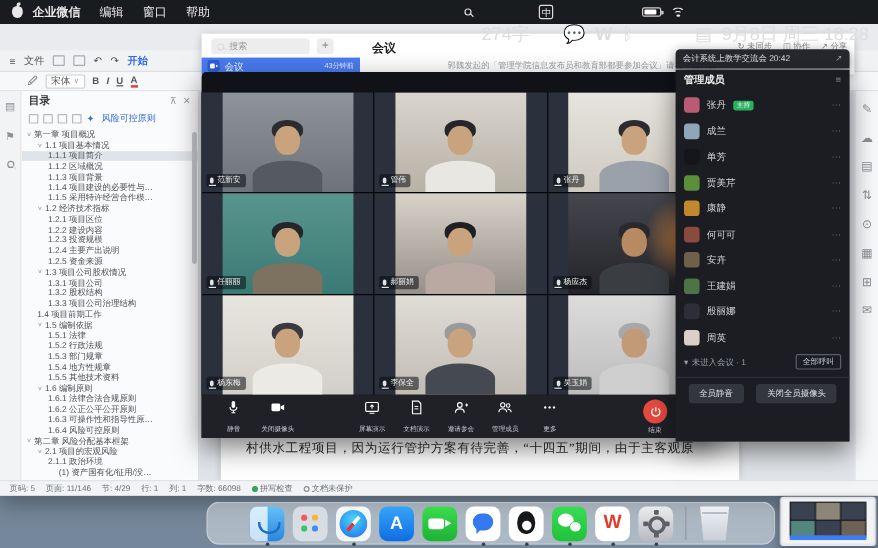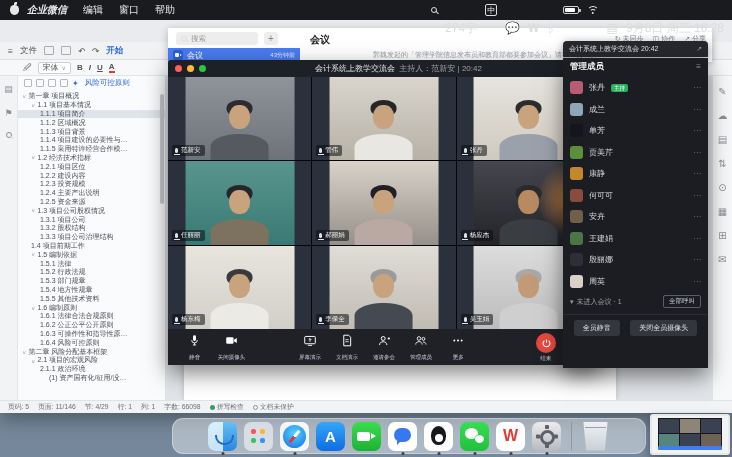--- a/index.html
+++ b/index.html
@@ -6,25 +6,25 @@
   *{box-sizing:border-box;font-family:"Liberation Sans","DejaVu Sans",sans-serif;}
   #screen{position:relative;width:732px;height:457px;overflow:hidden;
           background:linear-gradient(160deg,#8093a6,#6e8093 60%,#5f7habc);
           background-color:#75879a;}
   .abs{position:absolute;}
 
   
   #menubar{left:0;top:0;width:732px;height:20px;background:rgba(18,19,22,.93);
            display:flex;align-items:center;color:#e8e8e8;font-size:10px;z-index:60;}
   #menubar .mitem{padding:0 8px;white-space:nowrap;}
-  #menubar .appname{font-weight:bold;font-style:italic;}
+  #menubar .appname{font-weight:bold;}
   .apple{width:9px;height:10px;background:#e8e8e8;border-radius:45% 45% 48% 48%;margin-left:10px;position:relative;}
   .apple::before{content:"";position:absolute;top:-3px;left:4px;width:3px;height:3px;background:#e8e8e8;border-radius:50% 0;}
   #mb-right{margin-left:auto;display:flex;align-items:center;gap:8px;padding-right:8px;}
-  .mbicon{color:#ddd;font-size:12px;line-height:1;margin-top:36px;}
+  .mbicon{color:#ddd;font-size:15px;line-height:1;margin-top:36px;}
   .mag{display:inline-block;width:6px;height:6px;border:1.2px solid #ddd;border-radius:50%;position:relative;}
   .mag::after{content:"";position:absolute;width:4px;height:1.2px;background:#ddd;transform:rotate(45deg);right:-3px;bottom:-1px;}
   .imebox{display:inline-flex;align-items:center;justify-content:center;width:12px;height:12px;border:1px solid #ddd;border-radius:2px;font-size:8px;}
   .batt{display:inline-block;width:16px;height:8px;border:1px solid #cfcfcf;border-radius:2px;position:relative;}
   .batt::before{content:"";position:absolute;left:1px;top:1px;bottom:1px;width:10px;background:#fff;border-radius:1px;}
   .batt::after{content:"";position:absolute;right:-3px;top:2px;width:2px;height:3px;background:#cfcfcf;border-radius:0 1px 1px 0;}
   .wifi{display:inline-block;width:12px;height:9px;position:relative;overflow:hidden;}
   .wifi i{position:absolute;left:50%;transform:translateX(-50%);border:1.6px solid transparent;border-top-color:#e8e8e8;border-radius:50%;}
   .wifi i.w1{width:12px;height:12px;top:0;}
   .wifi i.w2{width:7px;height:7px;top:3px;}
@@ -230,20 +230,27 @@
       <span class="fmtbtn" style="font-style:italic;">I</span>
       <span class="fmtbtn" style="text-decoration:underline;">U</span>
       <span class="fmtbtn" style="border-bottom:2px solid #e23c32;">A</span>
     </div>
     <div id="wps-leftstrip" class="abs">
       <span>▤</span>
       <span>⚑</span>
       <span class="mag" style="border-color:#8b9096;"></span>
     </div>
     <div id="tocpanel" class="abs">
+      <div id="toc-head">
+        <span>目录</span>
+        <span class="sp">
+            <span>⊼</span>
+            <span>✕</span>
+          </span>
+      </div>
       <div id="toc-tools">
         <span class="tico"></span>
         <span class="tico"></span>
         <span class="tico"></span>
         <span class="tico"></span>
         <span class="spark">✦</span>
         <span class="smart">风险可控原则</span>
       </div>
       <div id="toc-list">
         <div id="toc-scroll"></div>
@@ -351,20 +358,21 @@
           <div class="toc-row" style="padding-left: 22px;">
             <span>2.1.1 政治环境</span>
           </div>
           <div class="toc-row" style="padding-left: 31px;">
             <span>(1) 资产国有化/征用/没…</span>
           </div>
         </div>
     </div>
     <div id="docarea" class="abs"></div>
     <div id="docpage" class="abs"></div>
+    <div class="docline" style="top:347px;">村供水工程项目，因为运行管护方案有待完善，“十四五”期间，由于主客观原</div>
     <div id="wps-rightbar" class="abs">
       <span>✎</span>
       <span>☁</span>
       <span>▤</span>
       <span>⇅</span>
       <span>⊙</span>
       <span>▦</span>
       <span>⊞</span>
       <span>✉</span>
     </div>
@@ -403,29 +411,20 @@
           <span>协作</span>
         </span>
       <span>
           <span>↗</span>
           <span>分享</span>
         </span>
     </div>
   </div>
 
   <div id="meet" class="abs">
-    <div id="meet-titlebar" class="abs">
-      <span class="tl tl-r"></span>
-      <span class="tl tl-y"></span>
-      <span class="tl tl-g"></span>
-      <span id="meet-title">
-        <span>会计系统上教学交流会</span>&nbsp;&nbsp;<span class="host">主持人：范新安 | 20:42</span>
-      </span>
-      <span id="meet-gear">⚙</span>
-    </div>
     <div id="vgrid" class="abs">
         <div class="tile">
           <div class="vid" style="background: linear-gradient(rgb(143, 148, 155), rgb(110, 115, 122));">
             <div class="person">
               <div class="torso" style="background: rgb(85, 90, 96);"></div>
               <div class="hair" style="background: rgb(44, 44, 48);"></div>
               <div class="head" style="background: rgb(201, 162, 126);"></div>
             </div>
           </div>
           <div class="chip">

